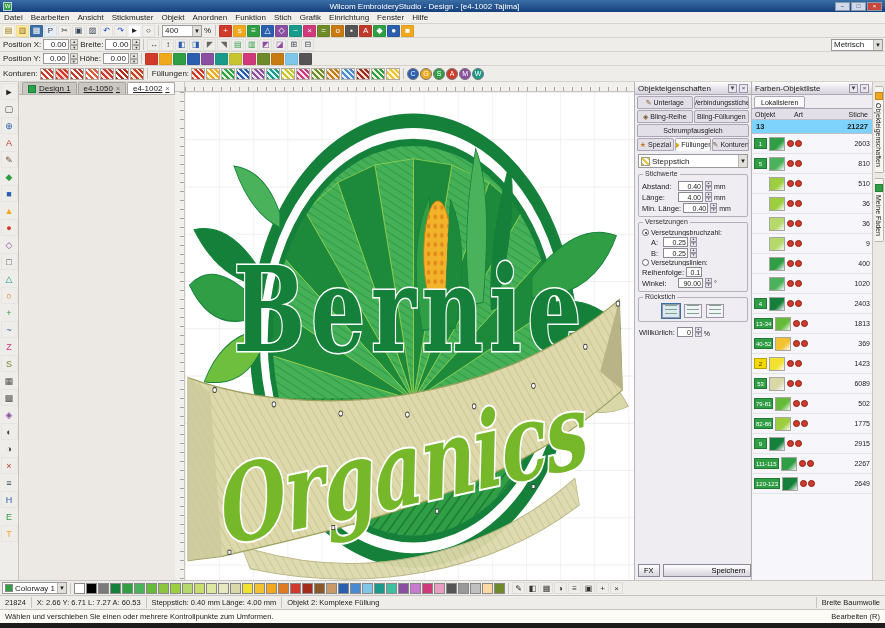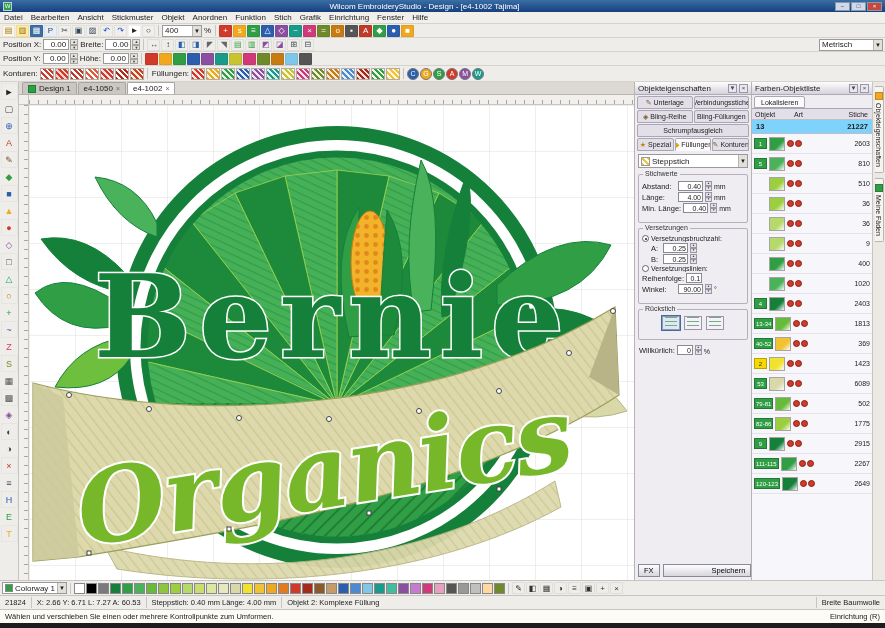--- a/index.html
+++ b/index.html
@@ -31,21 +31,21 @@
   .spacer { flex:1; }
   .chip { width:14px; height:12px; border:1px solid #b0ada8; background:repeating-linear-gradient(45deg, var(--ca,#d03a2a) 0 2px, var(--cb,#fff) 2px 4px); flex:0 0 auto; }
   .ricon { width:12px; height:12px; border-radius:50%; background:var(--rb,#2b5fad); color:#fff; border:1px solid #777; font-size:7px; display:flex; align-items:center; justify-content:center; flex:0 0 auto; }
 
   
   .main { flex:1; display:flex; min-height:0; }
   .toolbox { width:19px; background:#efede9; border-right:1px solid #c8c5c0; display:flex; flex-direction:column; align-items:center; padding-top:1px; overflow:hidden; flex:0 0 auto; }
   .tool { width:17px; height:17px; display:flex; align-items:center; justify-content:center; font-size:9px; color:var(--tf,#333); border:1px solid transparent; }
   .tool:nth-child(odd) { border-color:#00000008; }
 
-  .canvas-wrap { flex:1; display:flex; flex-direction:column; min-width:0; }
+  .canvas-wrap { flex:1; display:flex; flex-direction:row; min-width:0;text-decoration:underline; }
   .doc-tabs { height:13px; background:#dcd9d4; border-bottom:1px solid #b8b5b0; display:flex; align-items:flex-end; padding-left:3px; gap:1px; }
   .doc-tab { height:12px; padding:0 5px; background:#cac7c2; border:1px solid #a8a5a0; border-bottom:none; border-radius:2px 2px 0 0; font-size:8px; display:flex; align-items:center; gap:3px; white-space:nowrap; }
   .doc-tab.active { background:#fff; }
   .doc-tab .x { font-size:7px; color:#666; }
   .dt-icon { width:8px; height:8px; background:#2f9e44; border:1px solid #15803a; }
 
   .canvas-outer { flex:1; display:grid; grid-template-columns:10px 1fr; grid-template-rows:10px 1fr; min-height:0; }
   .ruler-corner { background:#f2f0ec; border-right:1px solid #c8c5c0; border-bottom:1px solid #c8c5c0; }
   .ruler-top { background:#f2f0ec; border-bottom:1px solid #c8c5c0;
     background-image:repeating-linear-gradient(90deg,#a8a5a0 0 1px,transparent 1px 9px); background-size:100% 4px; background-position:0 100%; background-repeat:no-repeat; }
@@ -61,21 +61,21 @@
   .pt-btn { width:9px; height:9px; background:#e8e6ee; border:1px solid #9a96a6; font-size:6px; line-height:7px; text-align:center; color:#444; }
   .ptab-row { display:flex; padding:1px 2px 0; gap:1px; flex:0 0 auto; }
   .ptab { flex:1; height:13px; background:#e2dfe8; border:1px solid #aaa6b4; border-radius:2px 2px 0 0; display:flex; align-items:center; justify-content:center; gap:2px; font-size:7px; white-space:nowrap; overflow:hidden; padding:0 1px; }
   .ptab.active { background:#fbfbfd; border-bottom-color:#fbfbfd; }
   .pticon { font-size:7px; color:#7a5a2a; }
   .pticon.y { color:#e0a800; }
   .pticon.s { color:#c2801a; }
   .combo.full { margin:3px 3px 1px; height:14px; }
   .combo .cval { flex:1; white-space:nowrap; overflow:hidden; }
   .swatch-sq { width:9px; height:9px; background:repeating-linear-gradient(45deg,#e8c840 0 2px,#fff 2px 4px); border:1px solid #999; }
-  .group { border:1px solid #b4b0bc; border-radius:2px; margin:5px 3px 0; padding:5px 2px 8px; position:relative; flex:0 0 auto; }
+  .group { border:1px solid #b4b0bc; border-radius:2px; margin:5px 3px 0; padding:5px 2px 2px; position:relative; flex:0 0 auto; }
   .gtitle { position:absolute; top:-5px; left:4px; background:#efedf2; padding:0 2px; font-size:7px; color:#333; }
   .prow { display:flex; align-items:center; gap:2px; margin:1px 1px; }
   .prow.indent { margin-left:10px; }
   .plbl { white-space:nowrap; overflow:hidden; flex:0 1 auto; min-width:34px; }
   .plbl.sm { min-width:10px; }
   .pfield { width:25px; height:10px; background:#fff; border:1px solid #8a8a96; display:flex; align-items:center; justify-content:flex-end; padding:0 1px; font-size:7px; flex:0 0 auto; }
   .pfield.sm { width:16px; }
   .pspin { width:7px; height:10px; display:flex; flex-direction:column; flex:0 0 auto; }
   .pspin i { flex:1; background:#e4e2ea; border:1px solid #9a96a6; font-style:normal; font-size:3px; line-height:3px; text-align:center; color:#444; }
   .unit { font-size:7px; }
@@ -183,21 +183,21 @@
     <span class="tfield">0.00</span>
     <span class="spin">
         <i>▲</i>
         <i>▼</i>
       </span>
     <span class="sep"></span>
     <span style="display:contents">
       
     <span class="icon" style="--if: #334455;">↔</span><span class="icon" style="--if: #334455;">↕</span><span class="icon" style="--if: #2b5fad;">◧</span><span class="icon" style="--if: #2b5fad;">◨</span><span class="icon" style="--if: #666666;">◤</span><span class="icon" style="--if: #666666;">◥</span><span class="icon" style="--if: #2f9e44;">▤</span><span class="icon" style="--if: #2f9e44;">▥</span><span class="icon" style="--if: #8a4fa0;">◩</span><span class="icon" style="--if: #8a4fa0;">◪</span><span class="icon" style="--if: #334455;">⊞</span><span class="icon" style="--if: #334455;">⊟</span></span>
     <span class="spacer"></span>
-    <span class="combo" style="width:64px">
+    <span class="combo" style="width:52px">
       <span class="cval">Metrisch</span>
       <span class="arrow">▼</span>
     </span>
   </div>
 
   <div class="toolbar tb3">
     <span class="tlabel">Position Y:</span>
     <span class="tfield">0.00</span>
     <span class="spin">
         <i>▲</i>
@@ -820,16 +820,16 @@
   <div class="statusbar">
     <span class="cell">21824</span>
     <span class="cell">X: 2.66    Y: 6.71    L: 7.27    A: 60.53</span>
     <span class="cell">Steppstich: 0.40 mm   Länge: 4.00 mm</span>
     <span class="cell fill">Objekt 2: Komplexe Füllung</span>
     <span class="cell rb">Breite Baumwolle</span>
   </div>
 
   <div class="hintbar">
     <span>Wählen und verschieben Sie einen oder mehrere Kontrollpunkte zum Umformen.</span>
-    <span class="right">Einrichtung (R)</span>
+    <span class="right">Bearbeiten (R)</span>
   </div>
   <div class="bottom-strip"></div>
 </div>
 
 </body></html>

